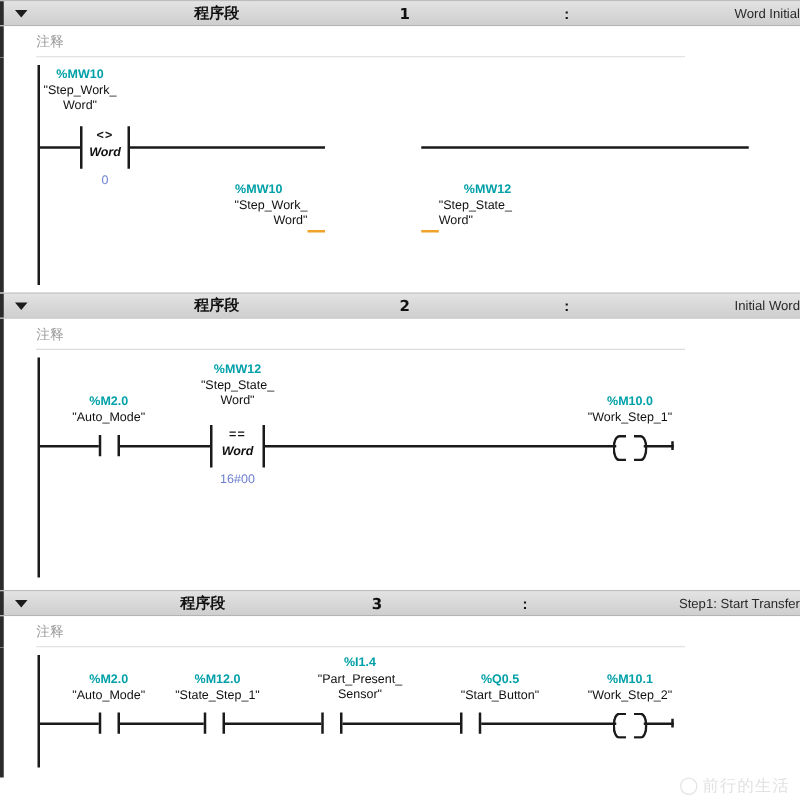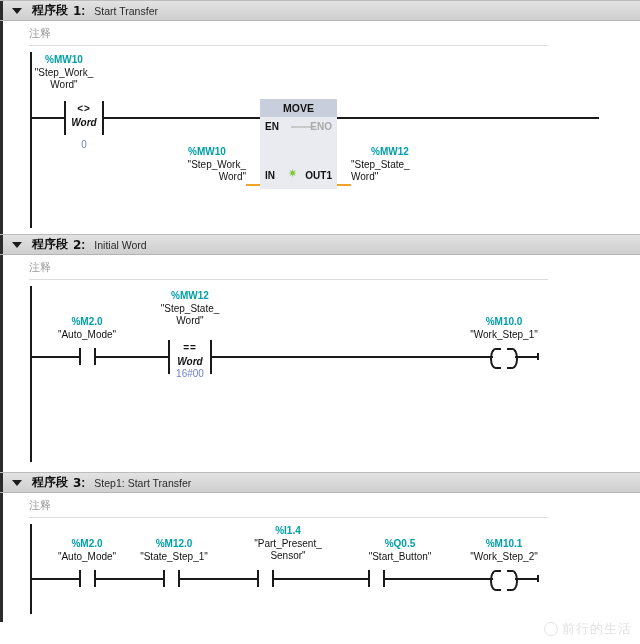--- a/index.html
+++ b/index.html
@@ -17,20 +17,21 @@
   .network{position:relative;width:640px;}
 
   .nw-header{
     position:relative;
     height:21px;
     background:linear-gradient(to bottom,#e3e3e3 0%,#d8d8d8 50%,#cfcfcf 100%);
     border-top:1px solid #bdbdbd;
     border-bottom:1px solid #b4b4b4;
     display:flex;align-items:center;
     box-sizing:border-box;
+    justify-content:space-between;
   }
   .nw-header .leftbar{
     position:absolute;left:0;top:0;width:3px;height:100%;background:#2b2b2b;
   }
   .tri{
     width:0;height:0;margin-left:12px;margin-right:10px;
     border-left:5px solid transparent;border-right:5px solid transparent;
     border-top:6px solid #1c1c1c;
     cursor:pointer;
   }
@@ -124,21 +125,21 @@
 <div class="page">
 
   <div class="network">
 
     <div class="nw-header">
       <div class="leftbar"></div>
       <div class="tri"></div>
       <span class="nw-title">程序段</span>
       <span class="nw-title" style="margin-left:5px;">1</span>
       <span class="nw-colon">:</span>
-      <span class="nw-sub">Start Transfer</span>
+      <span class="nw-sub">Word Initial</span>
     </div>
 
     <div class="nw-comment">
       <div class="ctext">注释</div>
       <div class="cline"></div>
     </div>
 
     <div class="nw-body" style="height:188px;">
 
       <div class="rail" style="left:27px;top:6px;height:176px;"></div>
@@ -151,29 +152,20 @@
       <div class="cmp" style="left:61px;top:55px;width:40px;height:34px;">
         <div class="b" style="left:0;"></div>
         <div class="b" style="right:0;"></div>
         <div class="lbl opbig" style="left:0;top:2px;width:40px;">&lt;&gt;</div>
         <div class="lbl optype" style="left:0;top:16px;width:40px;">Word</div>
       </div>
       <div class="lbl val" style="left:61px;top:93px;width:40px;">0</div>
 
       <div class="wire" style="left:101px;top:71px;width:156px;"></div>
 
-      <div class="box" style="left:257px;top:53px;width:77px;height:90px;">
-        <div class="box-hdr">MOVE</div>
-        <div class="pin" style="left:5px;top:22px;">EN</div>
-        <div class="gw" style="left:31px;top:27px;width:20px;"></div>
-        <div class="pin pin-dim" style="right:5px;top:22px;">ENO</div>
-        <div class="pin" style="left:5px;top:71px;">IN</div>
-        <div class="eno-star" style="left:28px;top:68px;">✷</div>
-        <div class="pin" style="right:5px;top:71px;">OUT1</div>
-      </div>
 
       <div class="wire" style="left:334px;top:71px;width:262px;"></div>
 
       <div class="ow" style="left:243px;top:138px;width:14px;"></div>
       <div class="lbl addr" style="left:165px;top:100px;width:78px;text-align:center;">%MW10</div>
       <div class="lbl sym" style="left:165px;top:113px;width:78px;text-align:right;">"Step_Work_
 Word"</div>
 
       <div class="ow" style="left:334px;top:138px;width:14px;"></div>
       <div class="lbl addr" style="left:348px;top:100px;width:78px;text-align:center;">%MW12</div>
@@ -210,21 +202,21 @@
 
       <div class="lbl addr" style="left:145px;top:10px;width:84px;">%MW12</div>
       <div class="lbl sym" style="left:145px;top:23px;width:84px;">"Step_State_
 Word"</div>
       <div class="cmp" style="left:165px;top:60px;width:44px;height:34px;">
         <div class="b" style="left:0;"></div>
         <div class="b" style="right:0;"></div>
         <div class="lbl opbig" style="left:0;top:2px;width:44px;">==</div>
         <div class="lbl optype" style="left:0;top:16px;width:44px;">Word</div>
       </div>
-      <div class="lbl val" style="left:161px;top:88px;width:52px;">16#00</div>
+      <div class="lbl val" style="left:161px;top:98px;width:52px;">16#00</div>
 
       <div class="wire" style="left:209px;top:76px;width:281px;"></div>
 
       <div class="lbl addr" style="left:452px;top:36px;width:98px;">%M10.0</div>
       <div class="lbl sym" style="left:452px;top:49px;width:98px;">"Work_Step_1"</div>
       <div class="coil" style="left:490px;top:68px;">
         <div class="p pl"></div>
         <div class="p pr"></div>
       </div>
       <div class="wire" style="left:512px;top:76px;width:24px;"></div>

